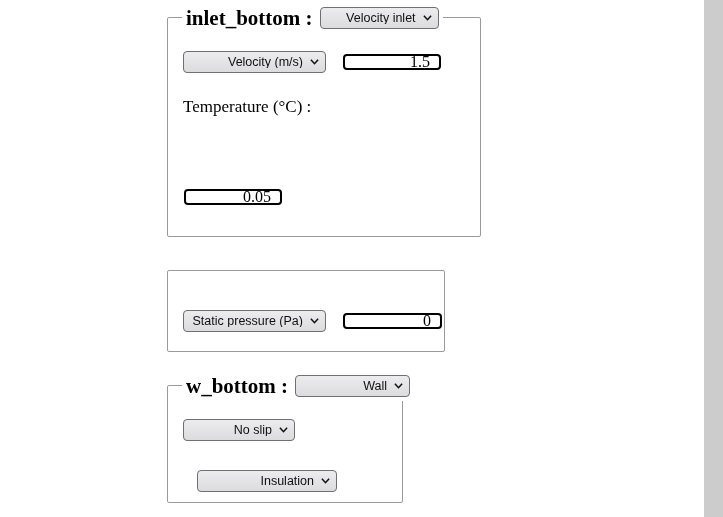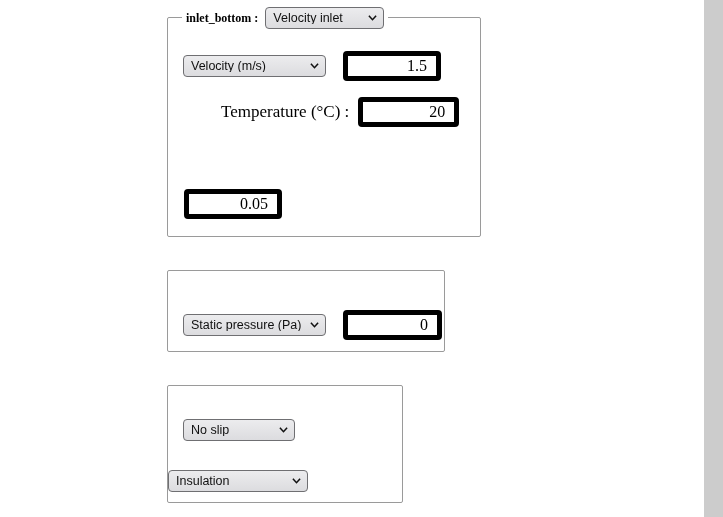--- a/index.html
+++ b/index.html
@@ -48,21 +48,21 @@
     height: 30px;
     display: flex;
     align-items: center;
     gap: 0px;
     background: #ffffff;
     padding: 0 4px 0 4px;
     white-space: nowrap;
   }
   .legend-label {
     font-family: "Liberation Serif", serif;
-    font-size: 12px;
+    font-size: 21px;
     color: #000000;
     font-weight: bold;
     padding-right: 7px;
     letter-spacing: 0px;
   }
 
   
   select.ui-select {
     -webkit-appearance: none;
     -moz-appearance: none;
@@ -72,20 +72,21 @@
     color: #101010;
     background-color: #e3e3e5;
     background-image: linear-gradient(#ececee, #dcdcdf);
     border: 1px solid #6f6f72;
     border-radius: 4px;
     height: 22px;
     line-height: 20px;
     padding: 0 22px 4px 7px;
     box-sizing: border-box;
     outline: none;
+    text-align: right;
   }
   .select-wrap {
     position: relative;
     display: inline-block;
     vertical-align: middle;
   }
   .select-wrap .chev {
     position: absolute;
     right: 7px;
     top: 50%;
@@ -95,26 +96,26 @@
     pointer-events: none;
   }
   .select-wrap .chev svg { display: block; }
 
   
   input.ui-num {
     font-family: "Liberation Serif", serif;
     font-size: 16px;
     color: #000000;
     background: #ffffff;
-    border: 5px solid #000000;
+    border: 2px solid #000000;
     border-radius: 4px;
     text-align: right;
     padding: 0 9px 0 6px;
     box-sizing: border-box;
-    height: 30px;
+    height: 16px;
     outline: none;
   }
 
   .field-label {
     font-family: "Liberation Serif", serif;
     font-size: 17px;
     color: #000000;
     white-space: nowrap;
   }
 
@@ -151,23 +152,22 @@
         </select>
         <span class="chev">
           <svg width="9" height="9" viewBox="0 0 10 10">
               <path d="M1 3 L5 7.4 L9 3" fill="none" stroke="#111" stroke-width="1.7"></path>
             </svg>
         </span>
       </span>
       <input class="ui-num" style="width: 98px; margin-left: 17px;" type="text" value="1.5">
     </div>
 
-    <div class="row" style="left:15px; top:79px;margin-left:38px;">
+    <div class="row" style="left:15px; top:79px;">
       <span class="field-label">Temperature (°C) :</span>
-      <input class="ui-num" style="width: 101px; margin-left: 9px;" type="text" value="20">
     </div>
 
 
     <div class="row" style="left:15px; top:171px;">
       <input class="ui-num" style="width: 98px; margin-left: 1px;" type="text" value="0.05">
     </div>
   </fieldset>
 
   <fieldset class="bc-group" style="left:167px; top:270px; width:278px; height:82px; margin:0; padding:0;">
 
@@ -180,35 +180,48 @@
           <svg width="9" height="9" viewBox="0 0 10 10">
               <path d="M1 3 L5 7.4 L9 3" fill="none" stroke="#111" stroke-width="1.7"></path>
             </svg>
         </span>
       </span>
       <input class="ui-num" style="width: 99px; margin-left: 17px;" type="text" value="0">
     </div>
   </fieldset>
 
   <fieldset class="bc-group" style="left:167px; top:385px; width:236px; height:118px; margin:0; padding:0;">
+    <div class="legend">
+      <span class="legend-label">w_bottom :</span>
+      <span class="select-wrap">
+        <select class="ui-select" style="width:115px;">
+          <option>Wall</option>
+        </select>
+        <span class="chev">
+          <svg width="9" height="9" viewBox="0 0 10 10">
+              <path d="M1 3 L5 7.4 L9 3" fill="none" stroke="#111" stroke-width="1.7"></path>
+            </svg>
+        </span>
+      </span>
+    </div>
 
     <div class="row" style="left:15px; top:33px;">
       <span class="select-wrap">
         <select class="ui-select" style="width:112px;">
           <option>No slip</option>
         </select>
         <span class="chev">
           <svg width="9" height="9" viewBox="0 0 10 10">
               <path d="M1 3 L5 7.4 L9 3" fill="none" stroke="#111" stroke-width="1.7"></path>
             </svg>
         </span>
       </span>
     </div>
 
-    <div class="row" style="left:0; top:84px;">
+    <div class="row" style="left:29px; top:84px;">
       <span class="select-wrap">
         <select class="ui-select" style="width:140px;">
           <option>Insulation</option>
         </select>
         <span class="chev">
           <svg width="9" height="9" viewBox="0 0 10 10">
               <path d="M1 3 L5 7.4 L9 3" fill="none" stroke="#111" stroke-width="1.7"></path>
             </svg>
         </span>
       </span>

